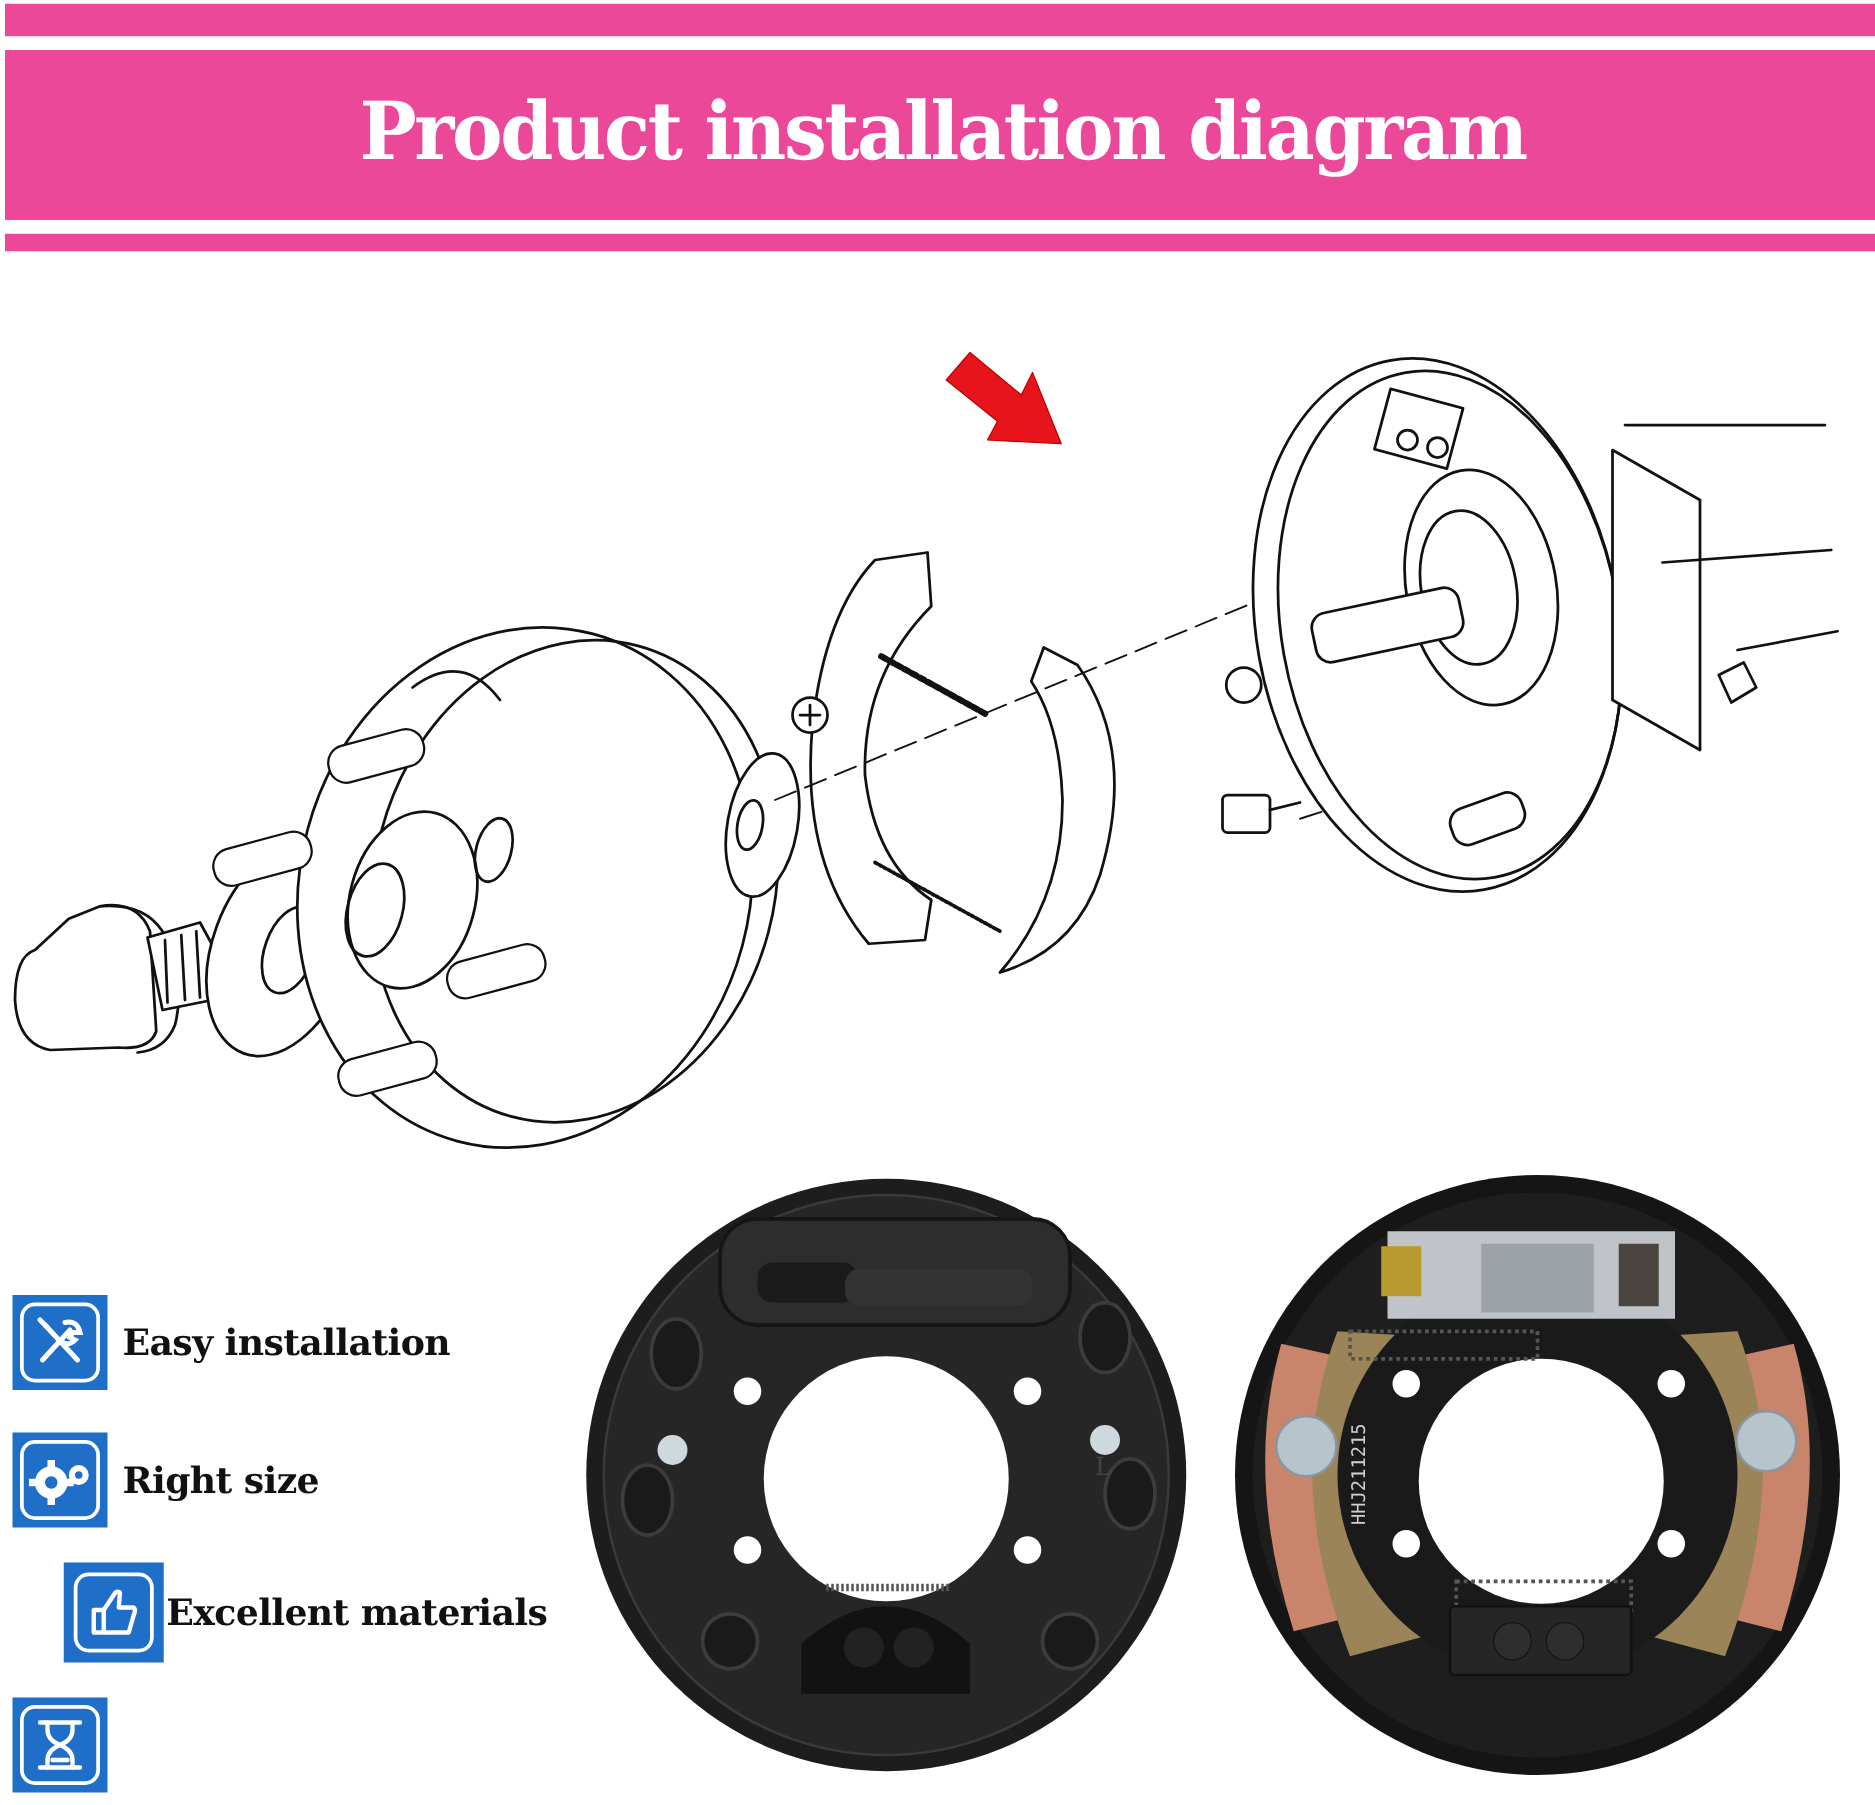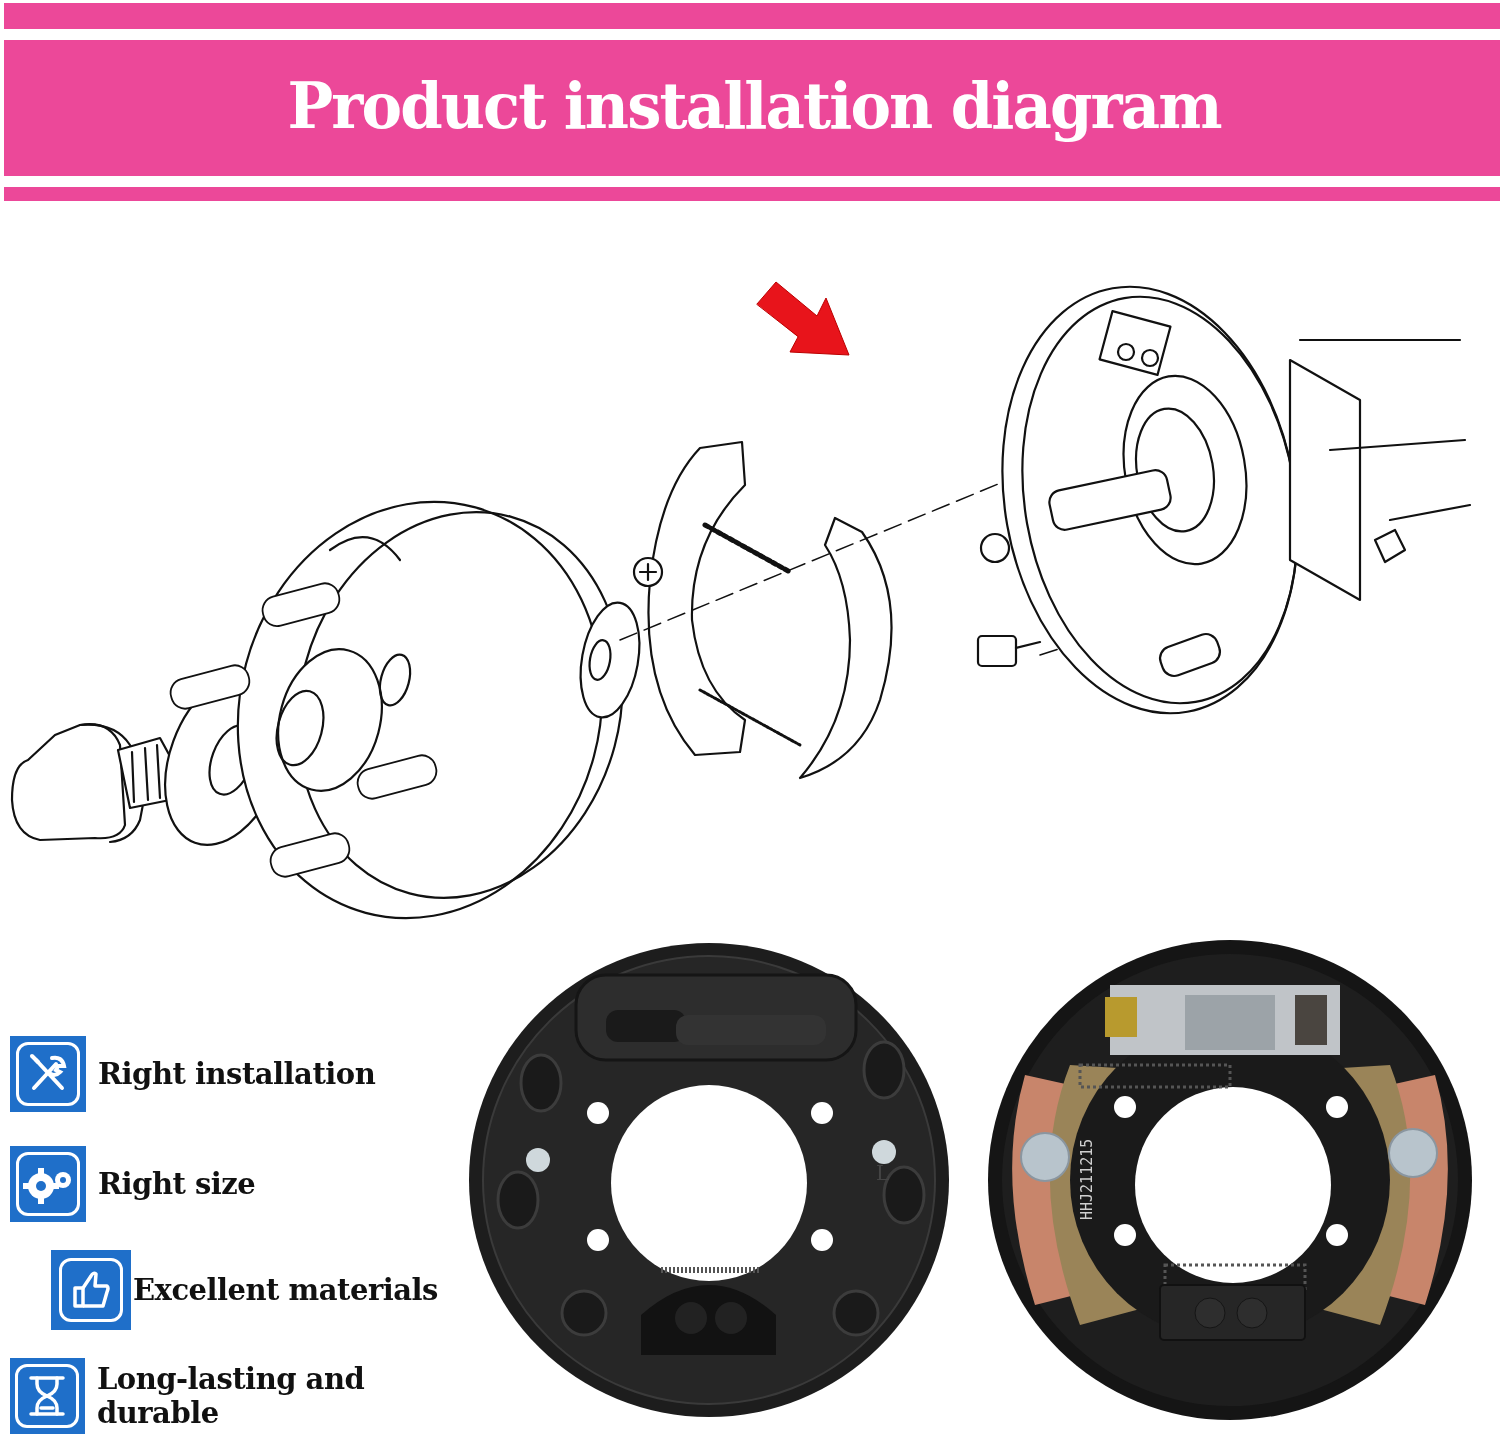--- a/index.html
+++ b/index.html
@@ -137,21 +137,21 @@
     <div class="icon-box">
       <div class="icon-inner">
         <svg width="44" height="44" viewBox="0 0 44 44" fill="none" stroke="#fff" stroke-width="4" stroke-linecap="round">
           <path d="M8,36 L30,12"></path>
             <path d="M26,6 Q36,4 38,14 L32,14 L30,18 L34,20 Q28,26 22,20"></path>
           <path d="M10,8 L36,36"></path>
             <path d="M6,4 L12,10"></path>
         </svg>
       </div>
     </div>
-    <span class="label">Right installation</span>
+    <span class="label">Easy installation</span>
   </div>
 
   <div class="feature" style="top:114px;">
     <div class="icon-box">
       <div class="icon-inner">
         <svg width="50" height="40" viewBox="0 0 50 40" fill="#fff">
           <circle cx="18" cy="22" r="13"></circle>
             <circle cx="18" cy="22" r="5" fill="#1f6fc9"></circle>
           <g>
               <rect x="15" y="4" width="6" height="6"></rect>
@@ -183,21 +183,20 @@
     <div class="icon-box">
       <div class="icon-inner">
         <svg width="40" height="44" viewBox="0 0 40 44" fill="none" stroke="#fff" stroke-width="3.5" stroke-linecap="round">
           <path d="M4,4 L36,4 M4,40 L36,40"></path>
           <path d="M10,4 L10,10 Q10,18 20,22 Q30,18 30,10 L30,4"></path>
           <path d="M10,40 L10,34 Q10,26 20,22 Q30,26 30,34 L30,40"></path>
           <path d="M14,34 L26,34"></path>
         </svg>
       </div>
     </div>
-    <span class="label">Long-lasting and durable</span>
   </div>
 </div>
 
 <div class="photo" style="left:466px; top:935px; width:490px; height:490px;">
   <svg width="490" height="490" viewBox="0 0 490 490">
     <ellipse cx="243" cy="245" rx="240" ry="237" fill="#1d1d1d"></ellipse>
     <ellipse cx="243" cy="245" rx="226" ry="224" fill="#262626" stroke="#3a3a3a" stroke-width="2"></ellipse>
     <rect x="110" y="40" width="280" height="85" rx="30" fill="#2d2d2d" stroke="#151515" stroke-width="3"></rect>
     <rect x="140" y="75" width="80" height="32" rx="12" fill="#1a1a1a"></rect>
     <rect x="210" y="80" width="150" height="30" rx="12" fill="#333"></rect>

